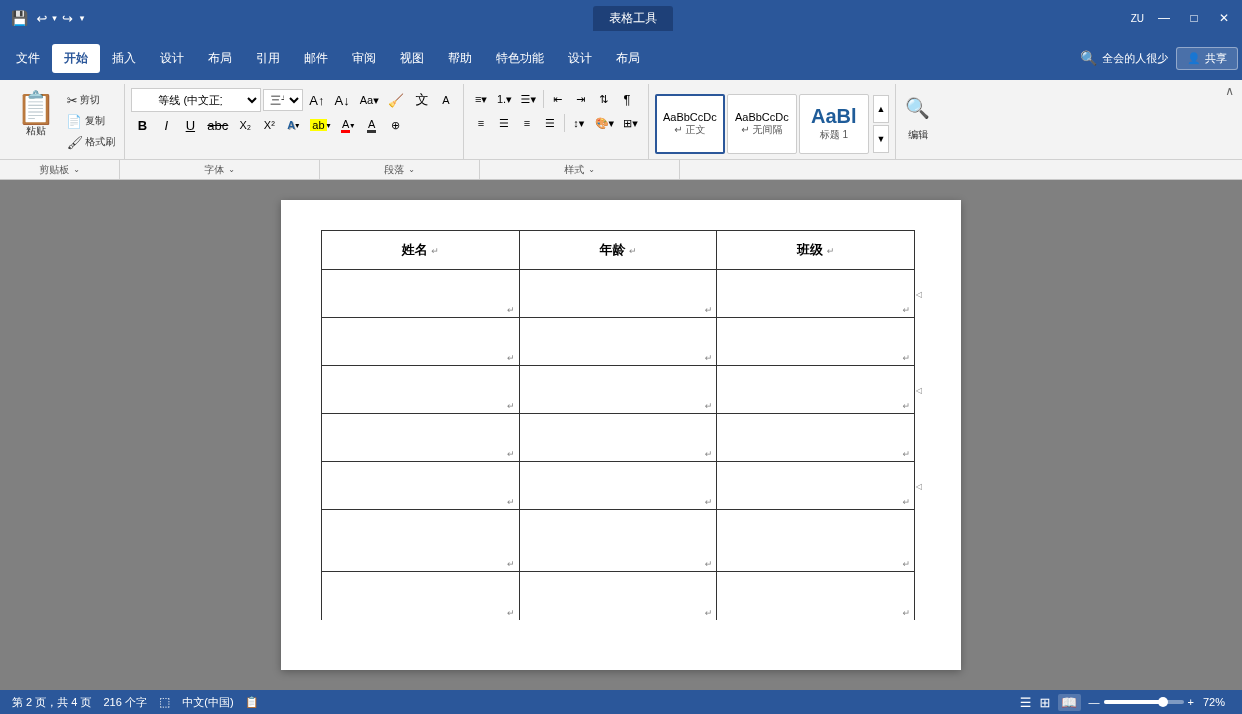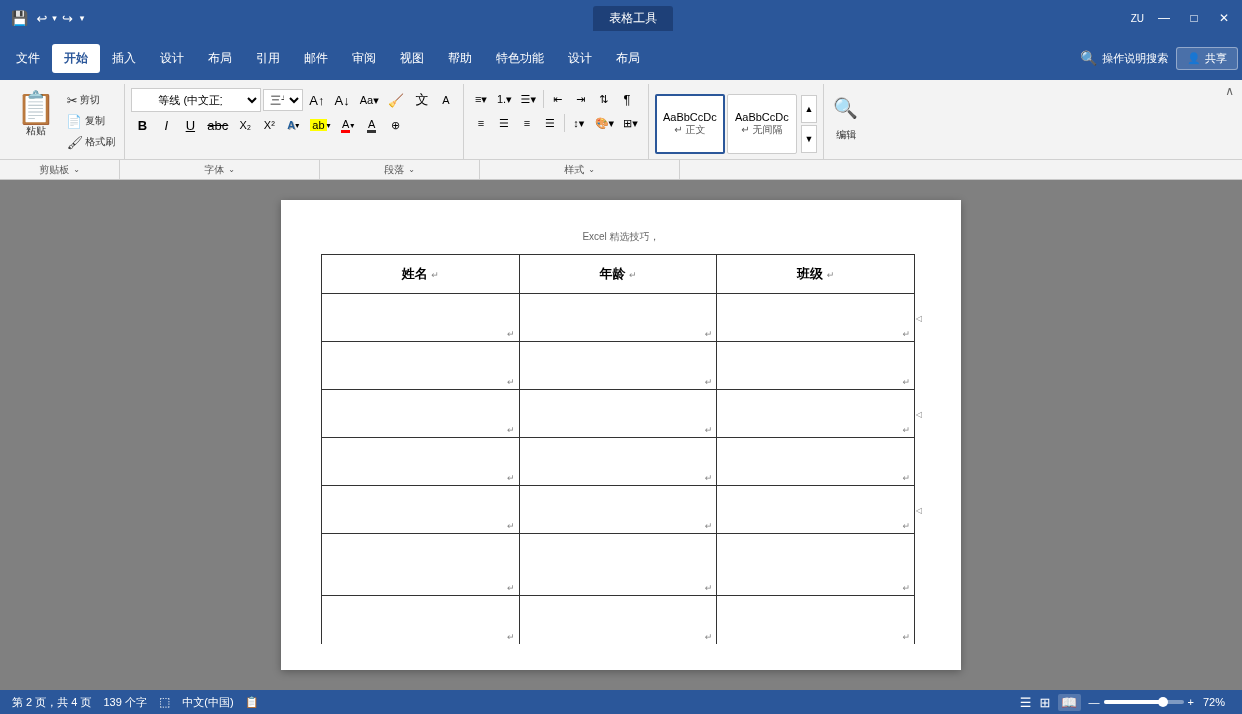--- a/index.html
+++ b/index.html
@@ -171,21 +171,21 @@
     <div class="menu-item">邮件</div>
     <div class="menu-item">审阅</div>
     <div class="menu-item">视图</div>
     <div class="menu-item">帮助</div>
     <div class="menu-item">特色功能</div>
     <div class="menu-item">设计</div>
     <div class="menu-item">布局</div>
     <div style="flex:1;"></div>
     <div style="display:flex; align-items:center; gap:4px; margin-right:8px;">
       <span style="font-size:14px; color:white;">🔍</span>
-      <span style="color:white; font-size:11px; cursor:pointer;">操作说明搜索</span>
+      <span style="color:white; font-size:11px; cursor:pointer;">全会的人很少</span>
     </div>
     <div class="share-btn">
       <span>👤</span>
       <span>共享</span>
     </div>
   </div>
 
   <div id="ribbon" style="background:#f3f3f3; border-bottom:1px solid #c8c8c8; display:flex; align-items:stretch; min-height:100px; position:relative; overflow:hidden;">
 
     <div style="display:flex; align-items:flex-start; padding:4px 6px 20px 6px; border-right:1px solid #d0d0d0; gap:2px;">
@@ -267,20 +267,24 @@
     <div style="display:flex; flex-direction:column; padding:4px 6px 20px 6px; border-right:1px solid #d0d0d0; gap:2px;">
       <div style="display:flex; align-items:center; gap:2px; flex:1;">
         <div style="border:2px solid #2b579a; padding:2px 6px; background:white; cursor:pointer; font-size:11px; text-align:center; min-width:70px; height:60px; display:flex; flex-direction:column; align-items:center; justify-content:center; border-radius:2px;">
           <span style="font-size:11px;">AaBbCcDc</span>
           <span style="font-size:10px; color:#555;">↵ 正文</span>
         </div>
         <div style="border:1px solid #ccc; padding:2px 6px; background:white; cursor:pointer; font-size:11px; text-align:center; min-width:70px; height:60px; display:flex; flex-direction:column; align-items:center; justify-content:center; border-radius:2px;">
           <span style="font-size:11px;">AaBbCcDc</span>
           <span style="font-size:10px; color:#555;">↵ 无间隔</span>
         </div>
+        <div style="border:1px solid #ccc; padding:2px 6px; background:white; cursor:pointer; text-align:center; min-width:70px; height:60px; display:flex; flex-direction:column; align-items:center; justify-content:center; border-radius:2px;">
+          <span style="font-size:20px; font-weight:bold; color:#1f5c99;">AaBl</span>
+          <span style="font-size:10px; color:#555;">标题 1</span>
+        </div>
         <div style="display:flex; flex-direction:column; gap:2px; margin-left:2px;">
           <div style="border:1px solid #ccc; background:white; cursor:pointer; width:16px; height:28px; display:flex; align-items:center; justify-content:center; font-size:9px;">▲</div>
           <div style="border:1px solid #ccc; background:white; cursor:pointer; width:16px; height:28px; display:flex; align-items:center; justify-content:center; font-size:9px;">▼</div>
         </div>
       </div>
     </div>
 
     <div style="display:flex; flex-direction:column; padding:8px 6px 20px 6px; align-items:center; gap:4px;">
       <div style="cursor:pointer; padding:4px; font-size:20px;">🔍</div>
       <span style="font-size:10px; color:#333;">编辑</span>
@@ -303,21 +307,20 @@
       </div>
       <div style="min-width:200px; text-align:center; font-size:10px; color:#555; line-height:20px; border-right:1px solid #d0d0d0; display:flex; align-items:center; justify-content:center; gap:4px;">
         <span>样式</span>
         <span style="cursor:pointer; font-size:8px;">⌄</span>
       </div>
     </div>
   </div>
 
   <div id="document-area" style="background:#808080; flex:1; display:flex; justify-content:center; padding:20px 0; overflow-y:auto;">
     <div style="background:white; width:680px; padding:30px 40px; box-shadow:0 2px 8px rgba(0,0,0,0.3); position:relative;">
-      <div style="text-align:center; font-size:10px; color:#666; margin-bottom:10px;">Excel 精选技巧，</div>
 
       <table style="border-collapse:collapse; width:100%; position:relative;">
         <colgroup>
           <col style="width:33%">
           <col style="width:33%">
           <col style="width:33%">
         </colgroup>
 
         <thead>
           <tr style="position:relative;">
@@ -435,21 +438,21 @@
             <td style="border:none; background:transparent; width:14px; padding:0;"></td>
           </tr>
         </tbody>
       </table>
     </div>
   </div>
 
   <div id="status-bar" style="background:#2b579a; height:24px; display:flex; align-items:center; justify-content:space-between; padding:0 12px; color:white; font-size:11px;">
     <div style="display:flex; gap:12px; align-items:center;">
       <span style="cursor:pointer;">第 2 页，共 4 页</span>
-      <span style="cursor:pointer;">139 个字</span>
+      <span style="cursor:pointer;">216 个字</span>
       <span style="cursor:pointer; font-size:12px;">⬚</span>
       <span style="cursor:pointer;">中文(中国)</span>
       <span style="cursor:pointer;">📋</span>
     </div>
     <div style="display:flex; gap:8px; align-items:center;">
       <span style="cursor:pointer; font-size:13px;">☰</span>
       <span style="cursor:pointer; font-size:13px;">⊞</span>
       <span style="cursor:pointer; font-size:13px; background:rgba(255,255,255,0.2); padding:1px 3px; border-radius:2px;">📖</span>
       <div style="display:flex; align-items:center; gap:4px;">
         <span style="cursor:pointer;">—</span>

